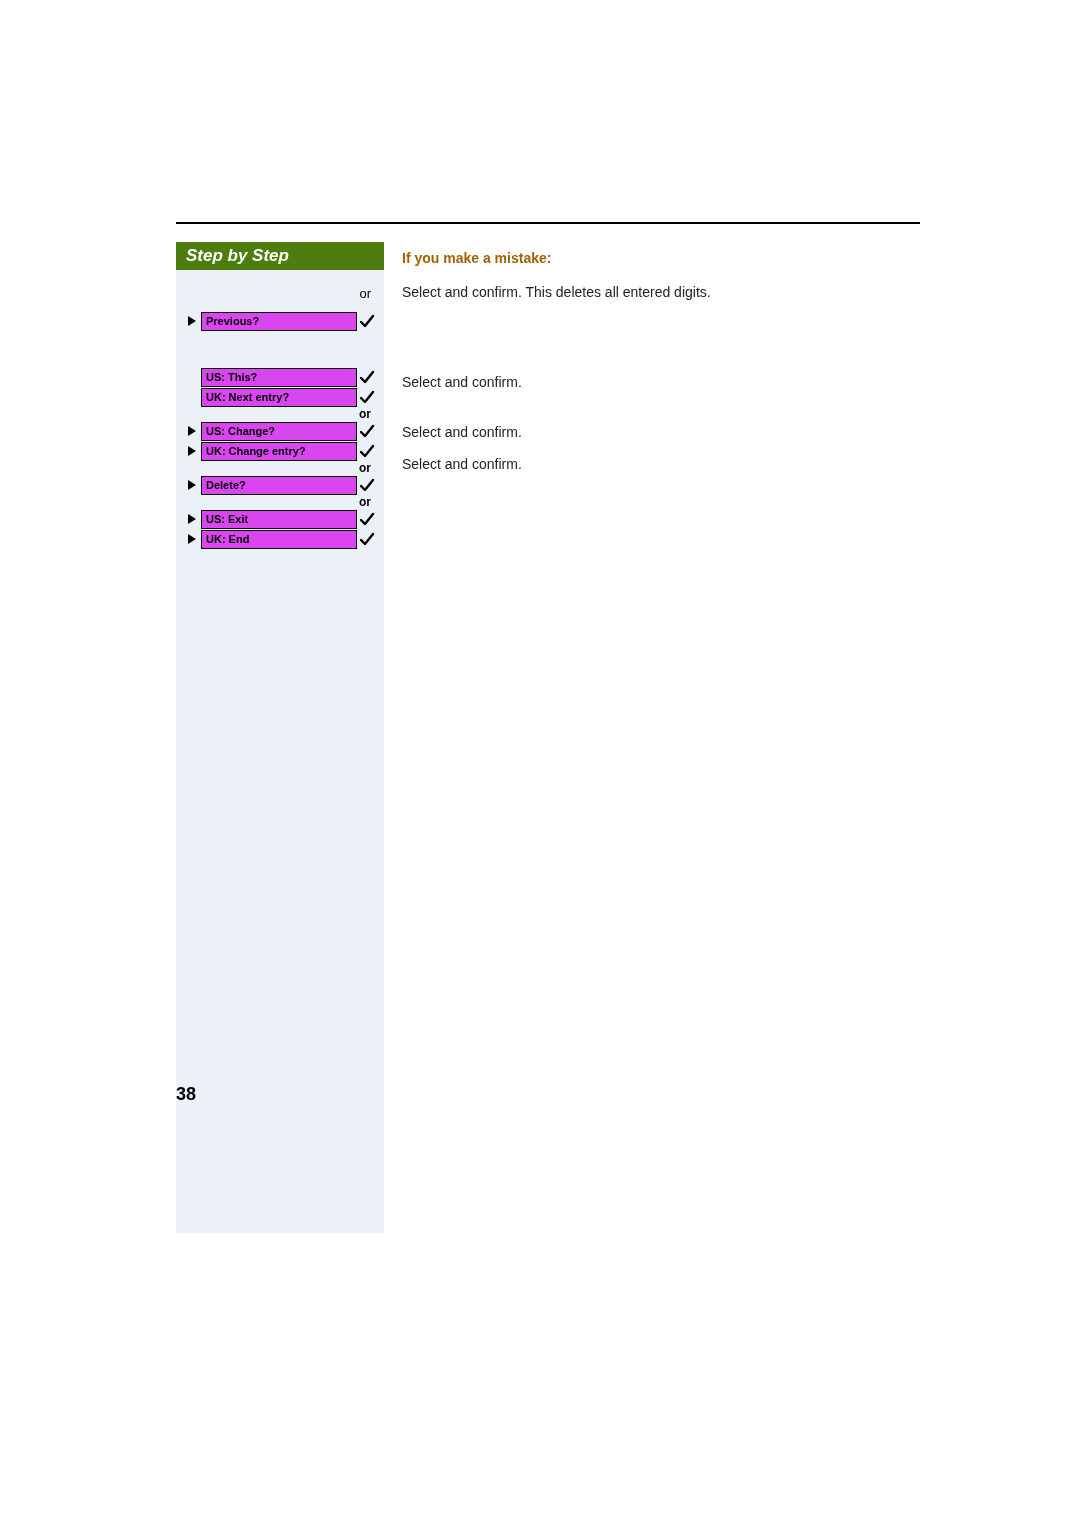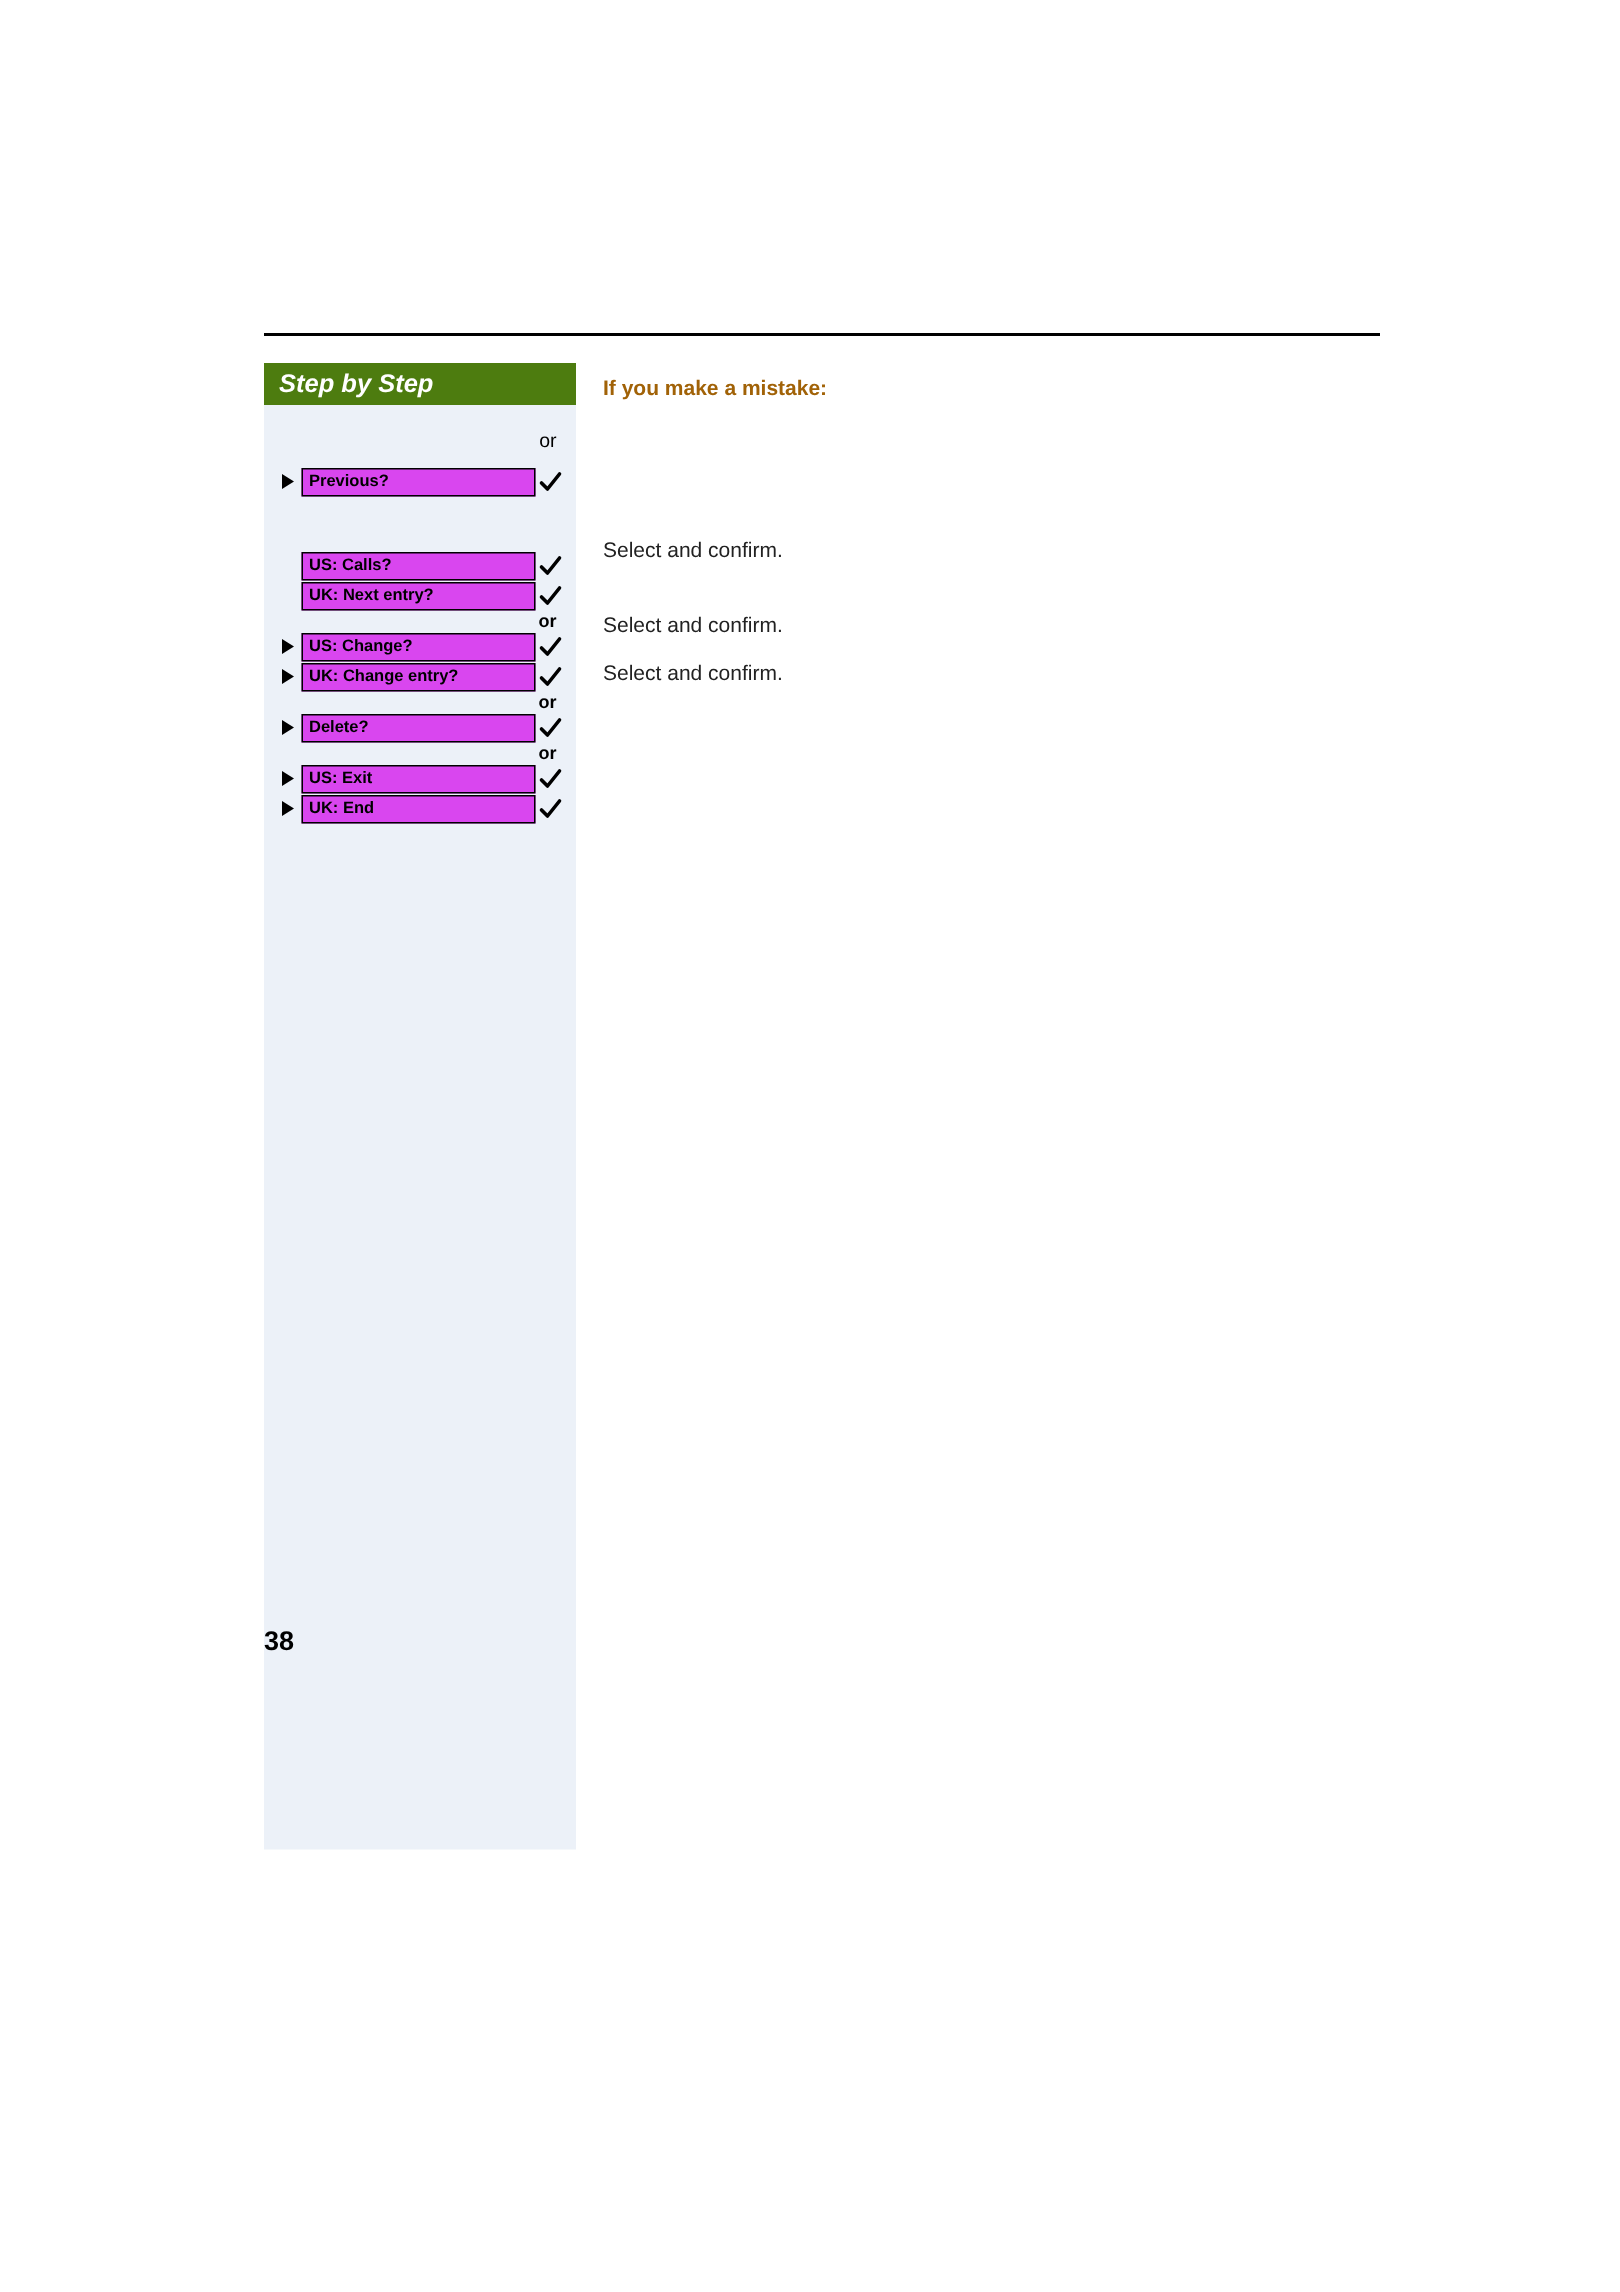--- a/index.html
+++ b/index.html
@@ -54,21 +54,21 @@
               <svg width="16" height="16" viewBox="0 0 16 16">
                   <path d="M2 9 L6 13 L14 3" stroke="#000" stroke-width="2.4" fill="none" stroke-linecap="round" stroke-linejoin="round"></path>
                 </svg>
             </span>
           </div>
 
           <div class="spacer-md"></div>
 
           <div class="entry-row">
             <span class="arrow-cell"></span>
-            <span class="box-cell">US: Calls?</span>
+            <span class="box-cell">US: This?</span>
             <span class="check-cell">
               <svg width="16" height="16" viewBox="0 0 16 16">
                   <path d="M2 9 L6 13 L14 3" stroke="#000" stroke-width="2.4" fill="none" stroke-linecap="round" stroke-linejoin="round"></path>
                 </svg>
             </span>
           </div>
 
           <div class="entry-row">
             <span class="arrow-cell"></span>
             <span class="box-cell">UK: Next entry?</span>
@@ -154,20 +154,21 @@
 
           <div class="spacer-sm"></div>
         </div>
         <div class="left-fill"></div>
       </div>
 
       <div class="right-col">
         <div style="height:8px"></div>
         <div class="r-heading">If you make a mistake:</div>
         <div style="height:18px"></div>
+        <div class="r-body">Select and confirm. This deletes all entered digits.</div>
         <div style="height:40px"></div>
         <div style="height:34px"></div>
         <div class="r-body">Select and confirm.</div>
         <div style="height:34px"></div>
         <div class="r-body">Select and confirm.</div>
         <div style="height:16px"></div>
         <div class="r-body">Select and confirm.</div>
       </div>
     </div>
   </div>

